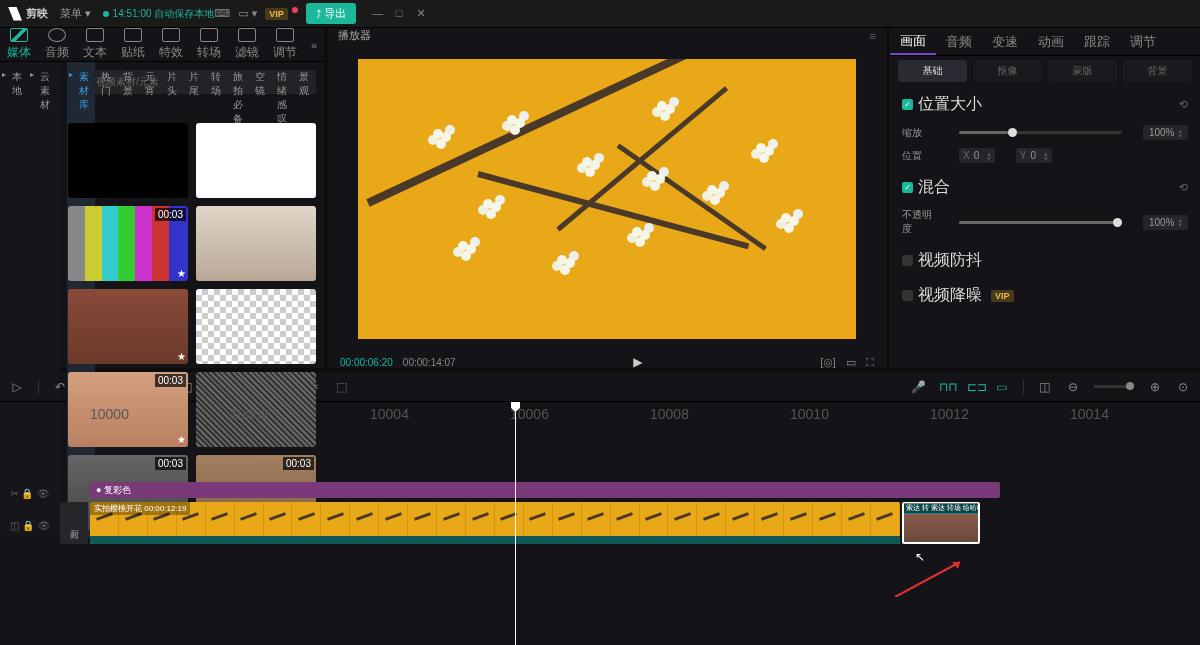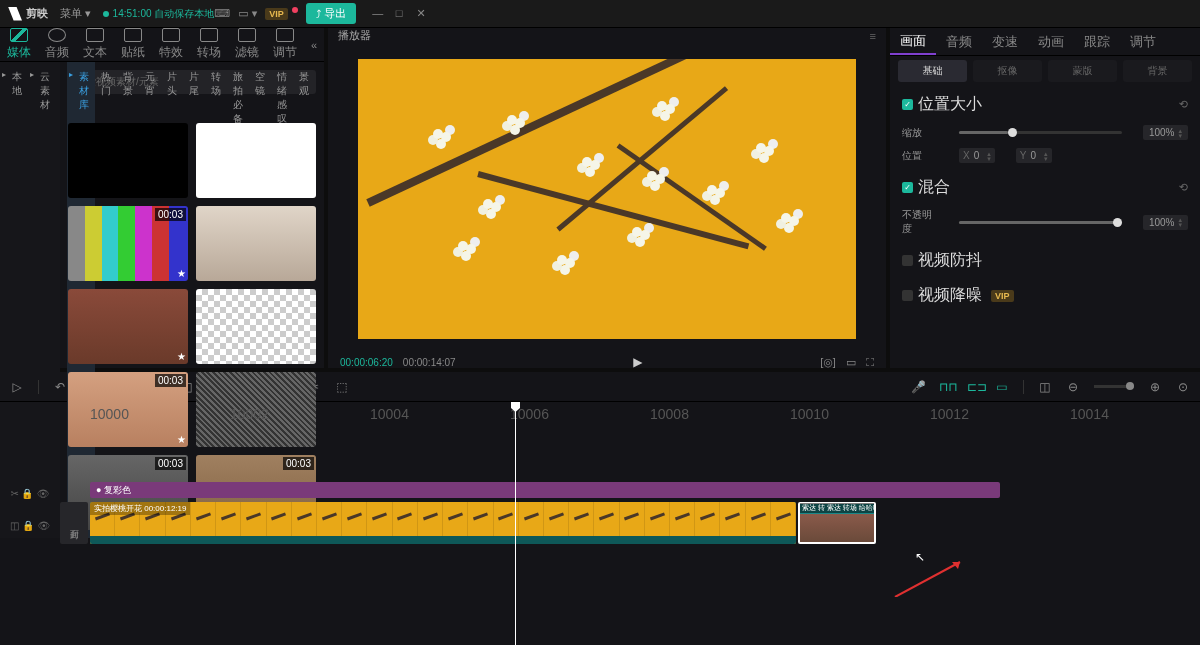--- a/index.html
+++ b/index.html
@@ -110,21 +110,21 @@
 .tl-left { width: 60px; display: flex; flex-direction: column; }
 .tl-left-row { height: 26px; display: flex; align-items: center; justify-content: center; gap: 4px; color: #666; font-size: 10px; }
 .tl-main { flex: 1; position: relative; overflow: hidden; }
 .ruler { height: 20px; position: relative; }
 .tick { position: absolute; top: 4px; font-size: 14px; color: #555; }
 .playhead { position: absolute; top: 0; bottom: 0; width: 1px; background: #fff; z-index: 10; }
 .playhead::before { content: ""; position: absolute; top: 0; left: -4px; width: 9px; height: 10px; background: #fff; clip-path: polygon(0 0, 100% 0, 100% 60%, 50% 100%, 0 60%); }
 .tracks { position: absolute; top: 20px; left: 0; right: 0; }
 .track-adjust { position: absolute; top: 60px; left: 30px; right: 200px; height: 16px; background: #7a3a7a; border-radius: 2px; padding: 0 6px; font-size: 9px; color: #fff; display: flex; align-items: center; }
 .track-video { position: absolute; top: 80px; left: 30px; height: 42px; display: flex; }
-.clip-main { width: 706px; background: #1a8888; border-radius: 2px; position: relative; overflow: hidden; }
+.clip-main { width: 810px; background: #1a8888; border-radius: 2px; position: relative; overflow: hidden; }
 .clip-label { position: absolute; top: 0; left: 0; font-size: 8px; color: #fff; background: rgba(0,0,0,0.3); padding: 1px 4px; z-index: 2; }
 .clip-thumbs { display: flex; height: 100%; }
 .clip-thumb { flex: 1; background: #e8a817; border-right: 1px solid rgba(0,0,0,0.1); position: relative; }
 .clip-thumb::after { content: ""; position: absolute; top: 30%; left: 20%; width: 60%; height: 3px; background: #4a3828; transform: rotate(-20deg); }
 .clip-audio { position: absolute; bottom: 0; left: 0; right: 0; height: 8px; background: #0e5858; }
 .clip-2 { width: 78px; background: #1a8888; border-radius: 2px; margin-left: 2px; position: relative; border: 2px solid #fff; }
 .clip-2-label { position: absolute; top: -1px; left: 0; right: 0; font-size: 7px; color: #fff; background: rgba(0,0,0,0.5); padding: 0 2px; white-space: nowrap; overflow: hidden; }
 .clip-2-thumbs { display: flex; height: 100%; padding-top: 10px; }
 .clip-2-thumb { flex: 1; background: linear-gradient(#8a5a4a, #6a4a3a); }
 .cover-box { position: absolute; top: 80px; left: 0; width: 28px; height: 42px; background: #26262a; border-radius: 2px; display: flex; align-items: center; justify-content: center; font-size: 9px; color: #888; writing-mode: vertical-rl; }

